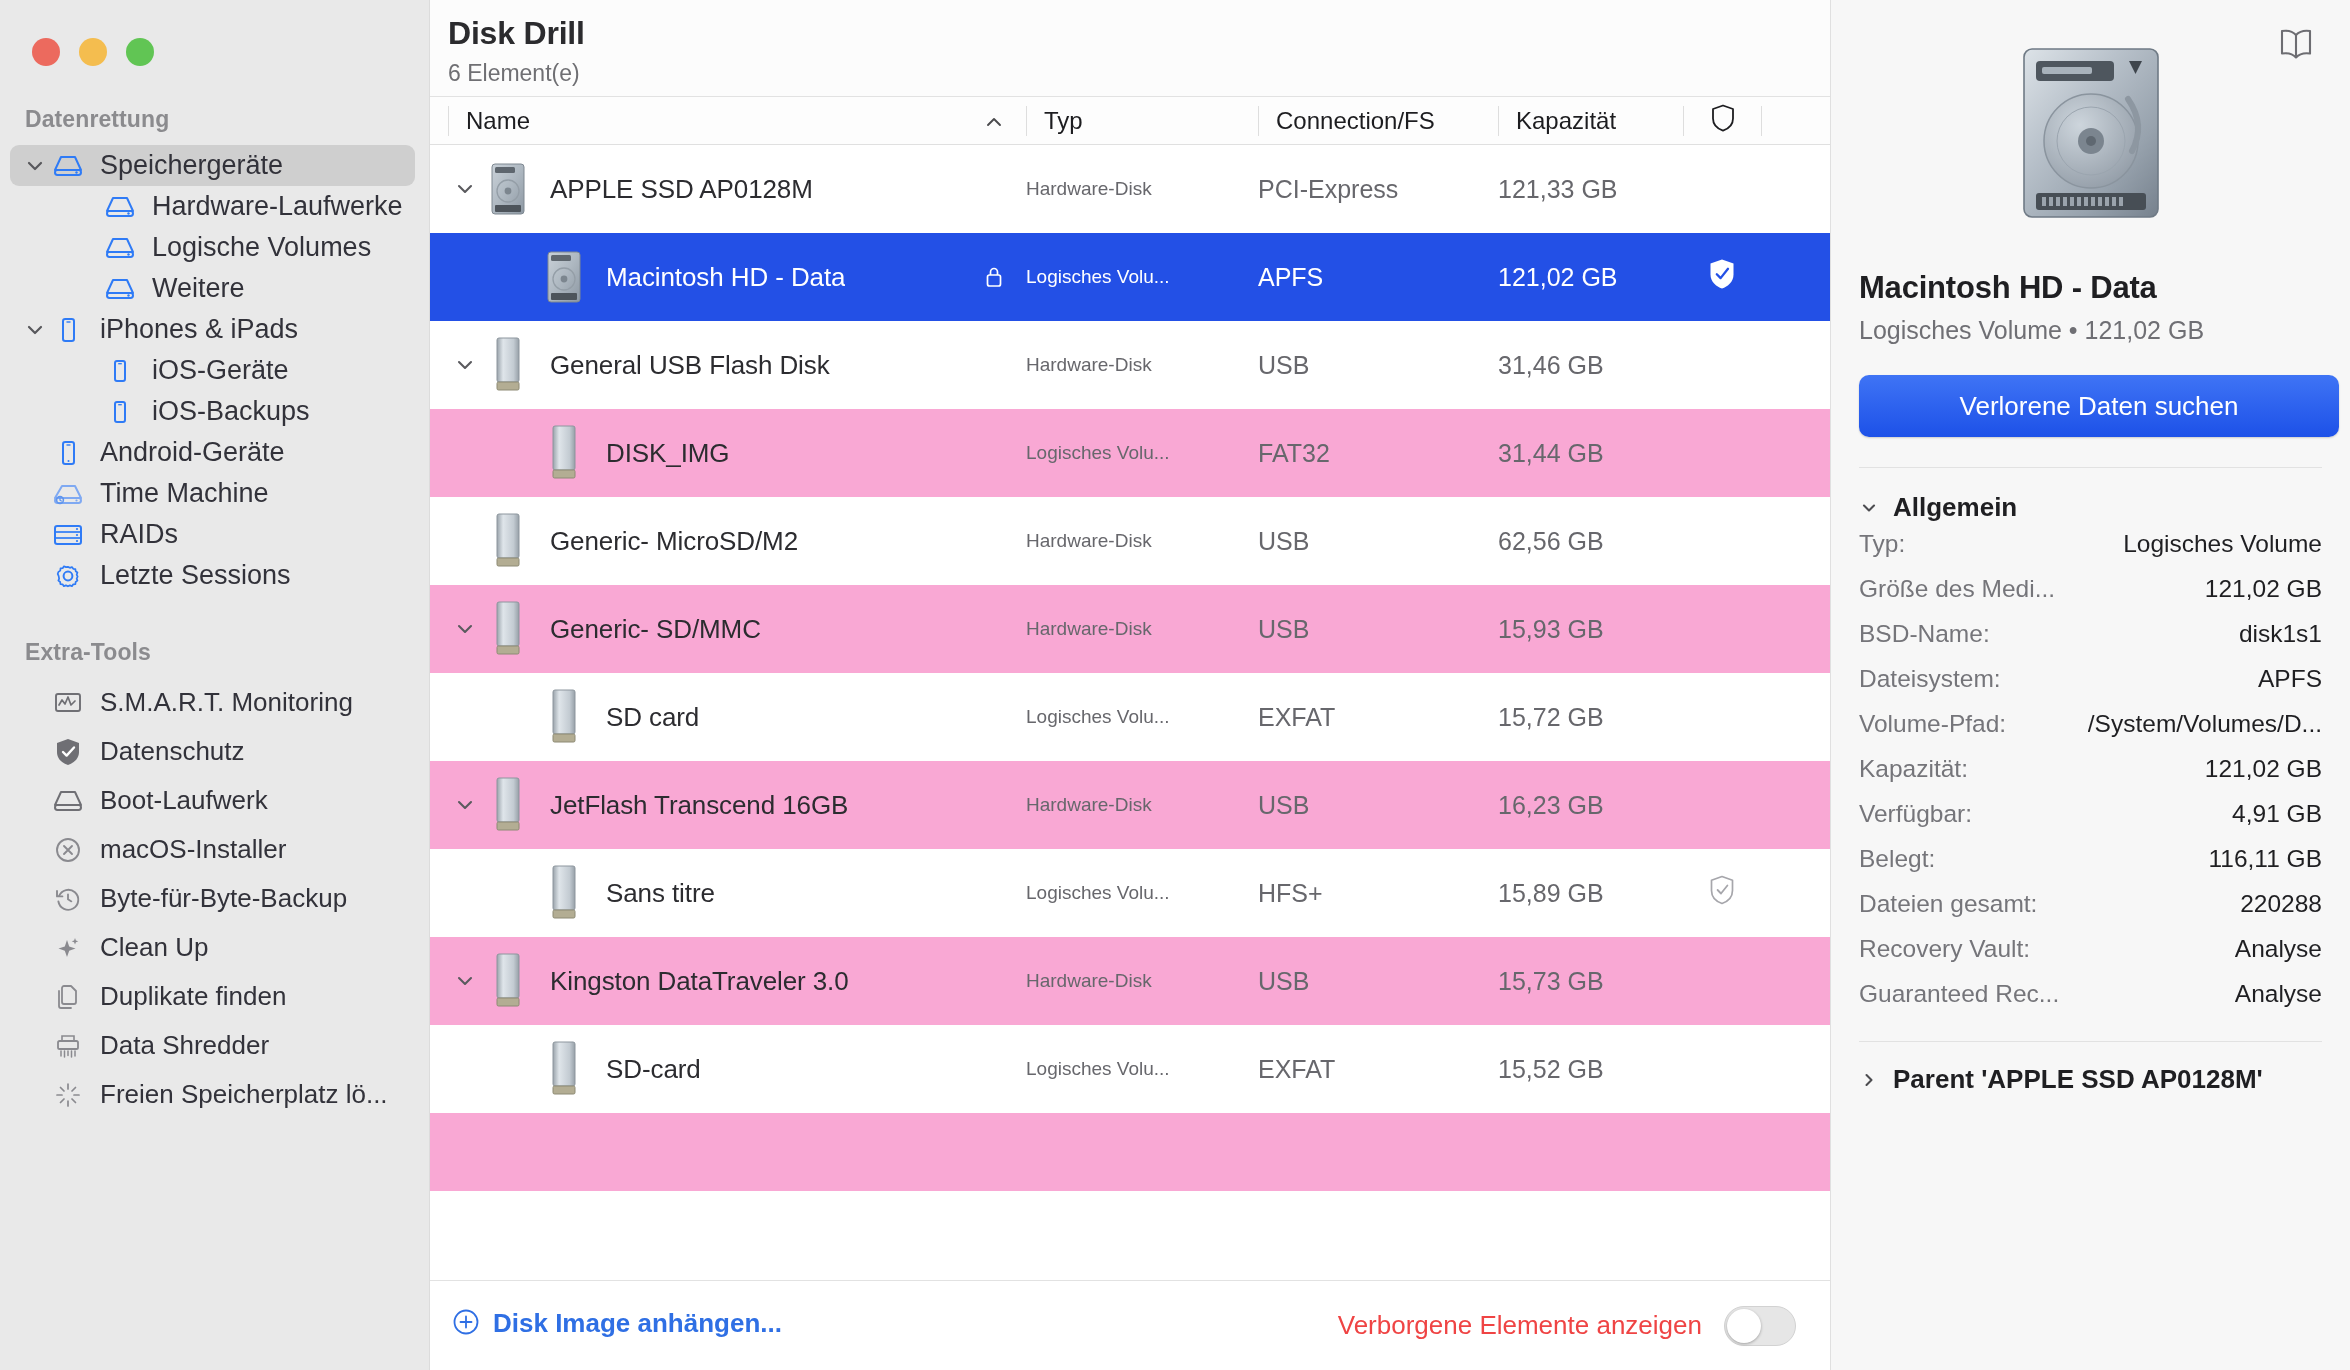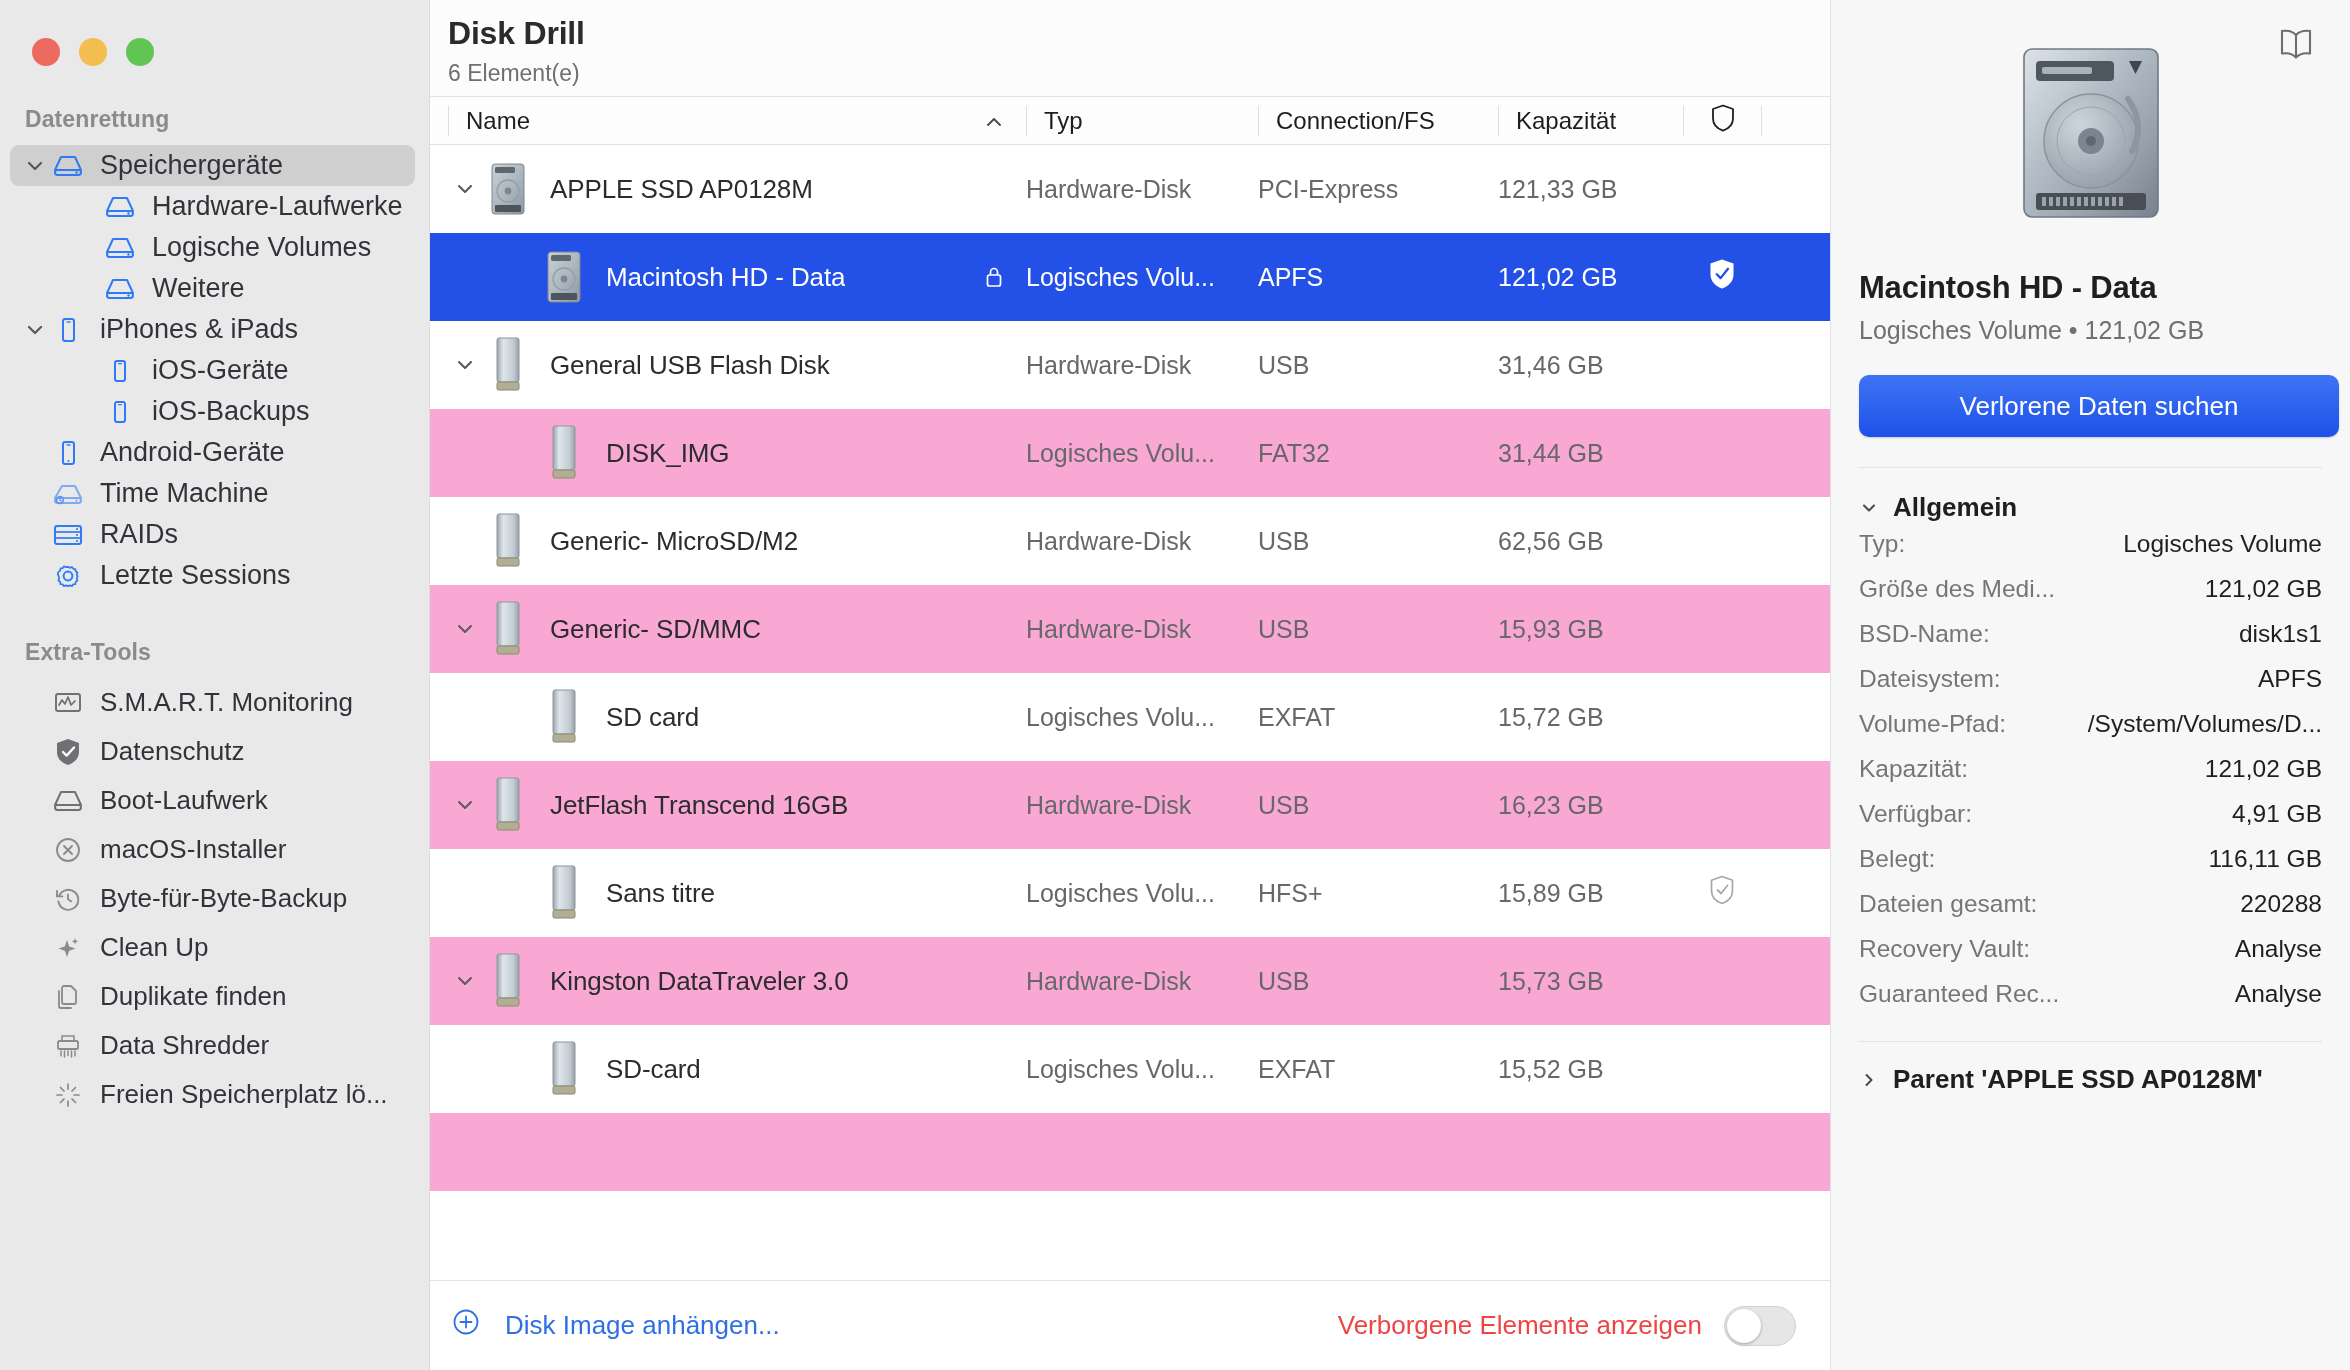--- a/index.html
+++ b/index.html
@@ -174,37 +174,37 @@
     color: #5a5a5e;
   }
   .row .indent { flex: 0 0 34px; }
   .row .child-pad { flex: 0 0 56px; }
   .disk-ico { flex: 0 0 52px; width: 52px; height: 60px; margin-right: 16px; display:flex; align-items:center; justify-content:center;}
   .name-txt {
     overflow: hidden; white-space: nowrap; text-overflow: ellipsis;
     letter-spacing: -.1px;
   }
   .lock-ico { margin-left: auto; margin-right: 22px; flex: 0 0 auto; display:flex; align-items:center;}
-  .c-typ  { width: 232px; color: #67676c; font-size: 25px; overflow:hidden; white-space:nowrap; text-overflow:ellipsis; padding-right:8px;}
+  .c-typ  { width: 232px; color: #67676c; font-size: 19px; overflow:hidden; white-space:nowrap; text-overflow:ellipsis; padding-right:8px;}
   .c-conn { width: 240px; color: #67676c; font-size: 25px; }
   .c-kap  { width: 185px; color: #67676c; font-size: 25px; }
   .c-shield { width: 78px; display: flex; align-items: center; justify-content: center; }
 
   .bottom-bar {
     flex: 0 0 90px;
     height: 90px;
     display: flex;
     align-items: center;
     border-top: 1px solid #e2e2e2;
     background: #fff;
     padding: 0 34px 0 22px;
   }
   .attach-link {
-    display: flex; align-items: center; gap: 25px;
-    color: #2f6fe4; font-size: 26px;
+    display: flex; gap: 13px;
+    color: #2f6fe4; font-size: 26px; font-weight: bold;
   }
   .bottom-right { margin-left: auto; display: flex; align-items: center; gap: 22px; }
   .hidden-label { font-size: 26px; color: #ef4444; }
   .switch {
     width: 72px; height: 40px; border-radius: 20px;
     background: #e6e6e6; border: 1px solid #d2d2d2;
     position: relative;
   }
   .switch .knob {
     position: absolute; top: 2px; left: 2px;

